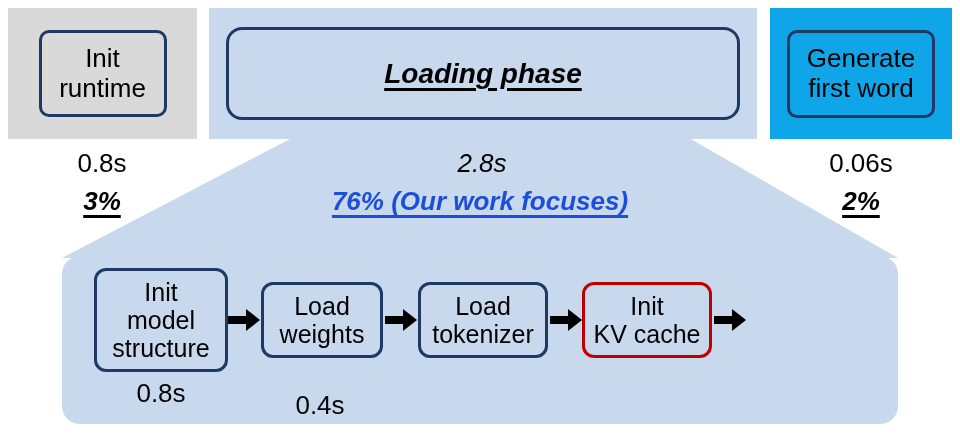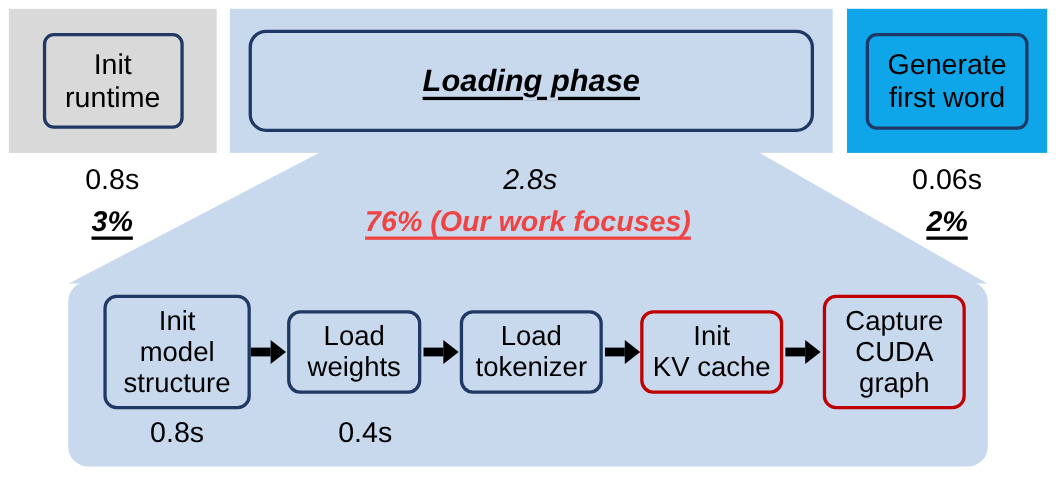--- a/index.html
+++ b/index.html
@@ -46,21 +46,21 @@
     font-size: 26px; text-align: center; z-index: 2;
   }
   .pct {
     position: absolute;
     font-size: 26px; font-weight: bold; font-style: italic;
     text-decoration: underline;
     text-underline-offset: 5px;
     text-decoration-thickness: 2.5px;
     text-align: center; z-index: 2;
   }
-  .pct-red { color: #ef4444; }
+  .pct-red { color: #1d4ed8; }
 
   
   .funnel {
     position: absolute;
     left: 62px; top: 138px; width: 836px; height: 120px;
     background: #c8d9ee;
     clip-path: polygon(230px 0, 627px 0, 836px 120px, 0 120px);
     z-index: 0;
   }
 
@@ -107,21 +107,21 @@
   .arr1 { left: 166px; }
   .arr2 { left: 323px; }
   .arr3 { left: 488px; }
   .arr4 { left: 652px; }
 
   .stime {
     position: absolute; top: 122px; width: 100px;
     text-align: center; font-size: 26px;
   }
   .stime1 { left: 49px; }
-  .stime2 { left: 220px; }
+  .stime2 { left: 208px; margin-top: 12px; }
   .stime3 { left: 371px; }
   .stime4 { left: 535px; }
   .stime5 { left: 701px; }
 </style>
 </head>
 <body>
 
 <div class="funnel"></div>
 
 <div class="phase-outer gray-panel">
@@ -172,22 +172,17 @@
 tokenizer</span>
   </div>
   <div class="arrow arr3"></div>
 
   <div class="step-box step4 red">
     <span class="lbl">Init
 KV cache</span>
   </div>
   <div class="arrow arr4"></div>
 
-  <div class="step-box step5 red">
-    <span class="lbl">Capture
-CUDA
-graph</span>
-  </div>
 
   <div class="stime stime1">0.8s</div>
   <div class="stime stime2">0.4s</div>
 
 </div>
 
 </body></html>

